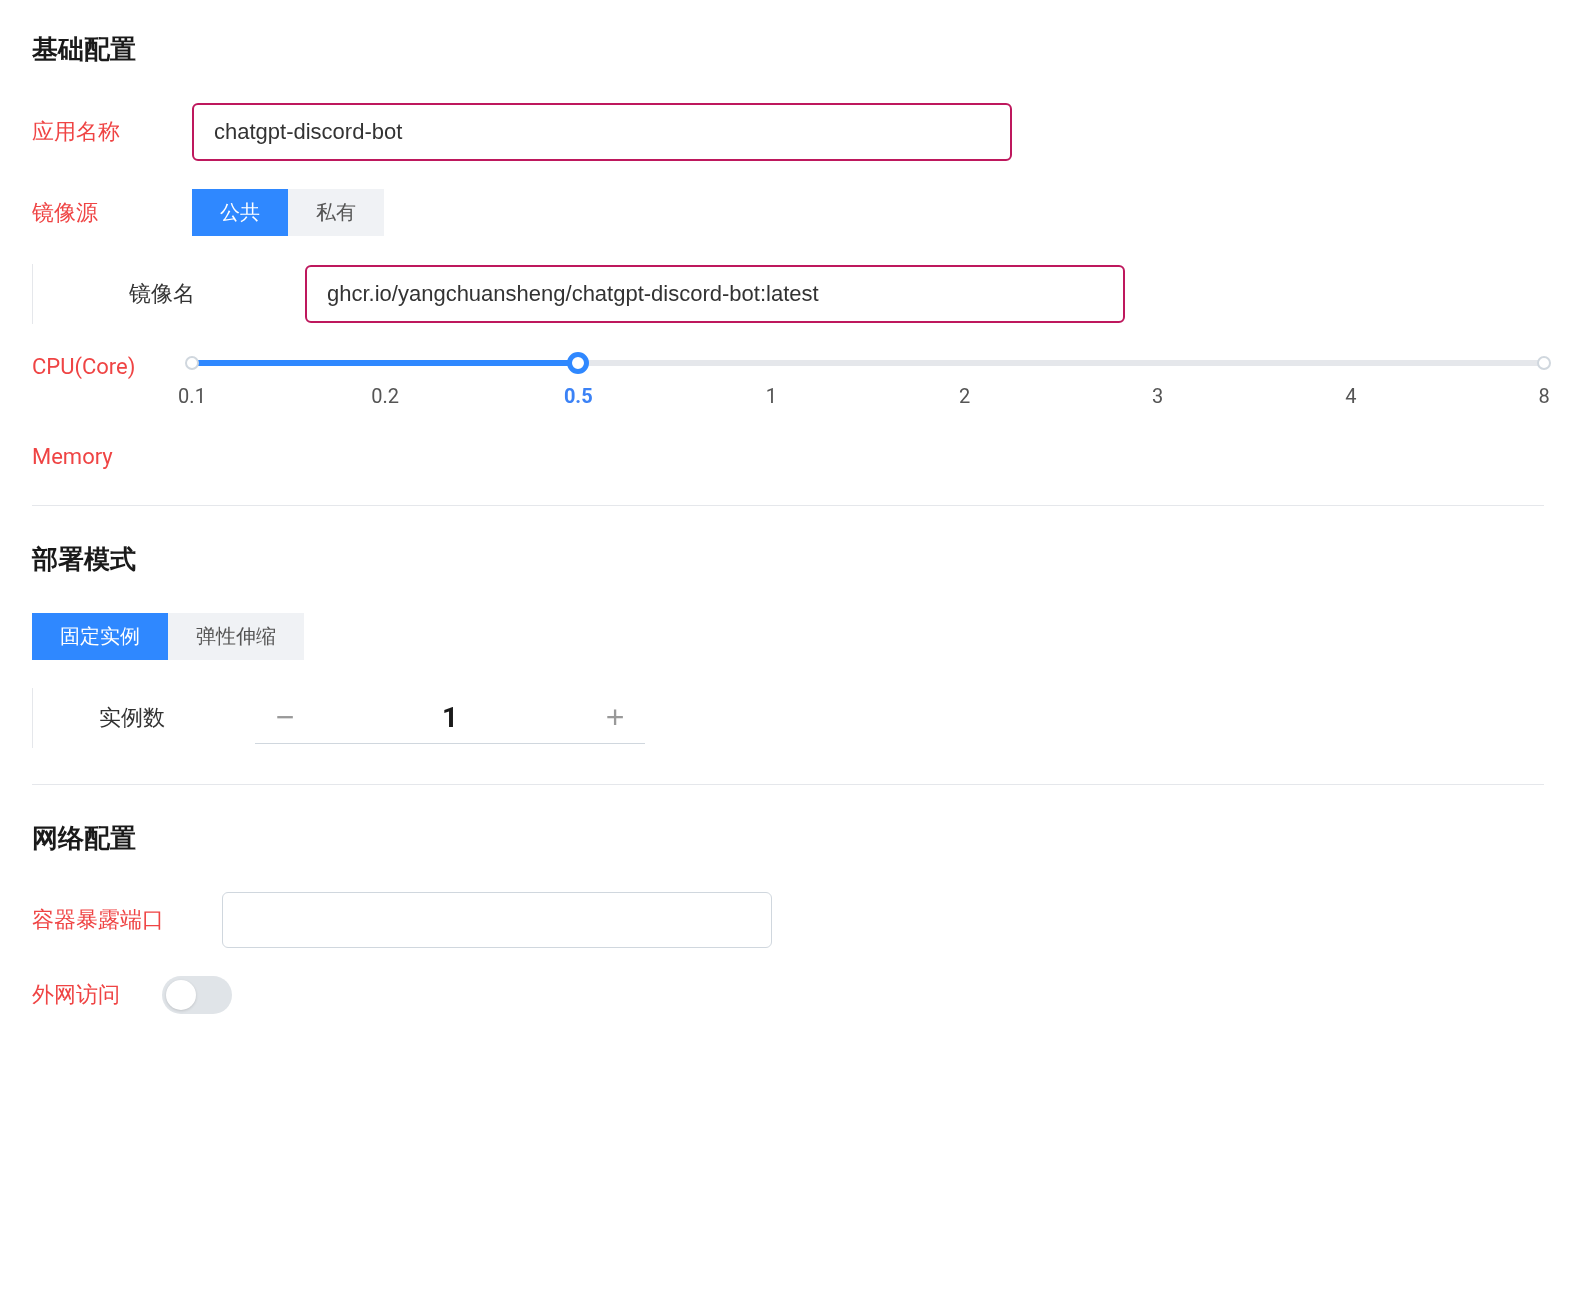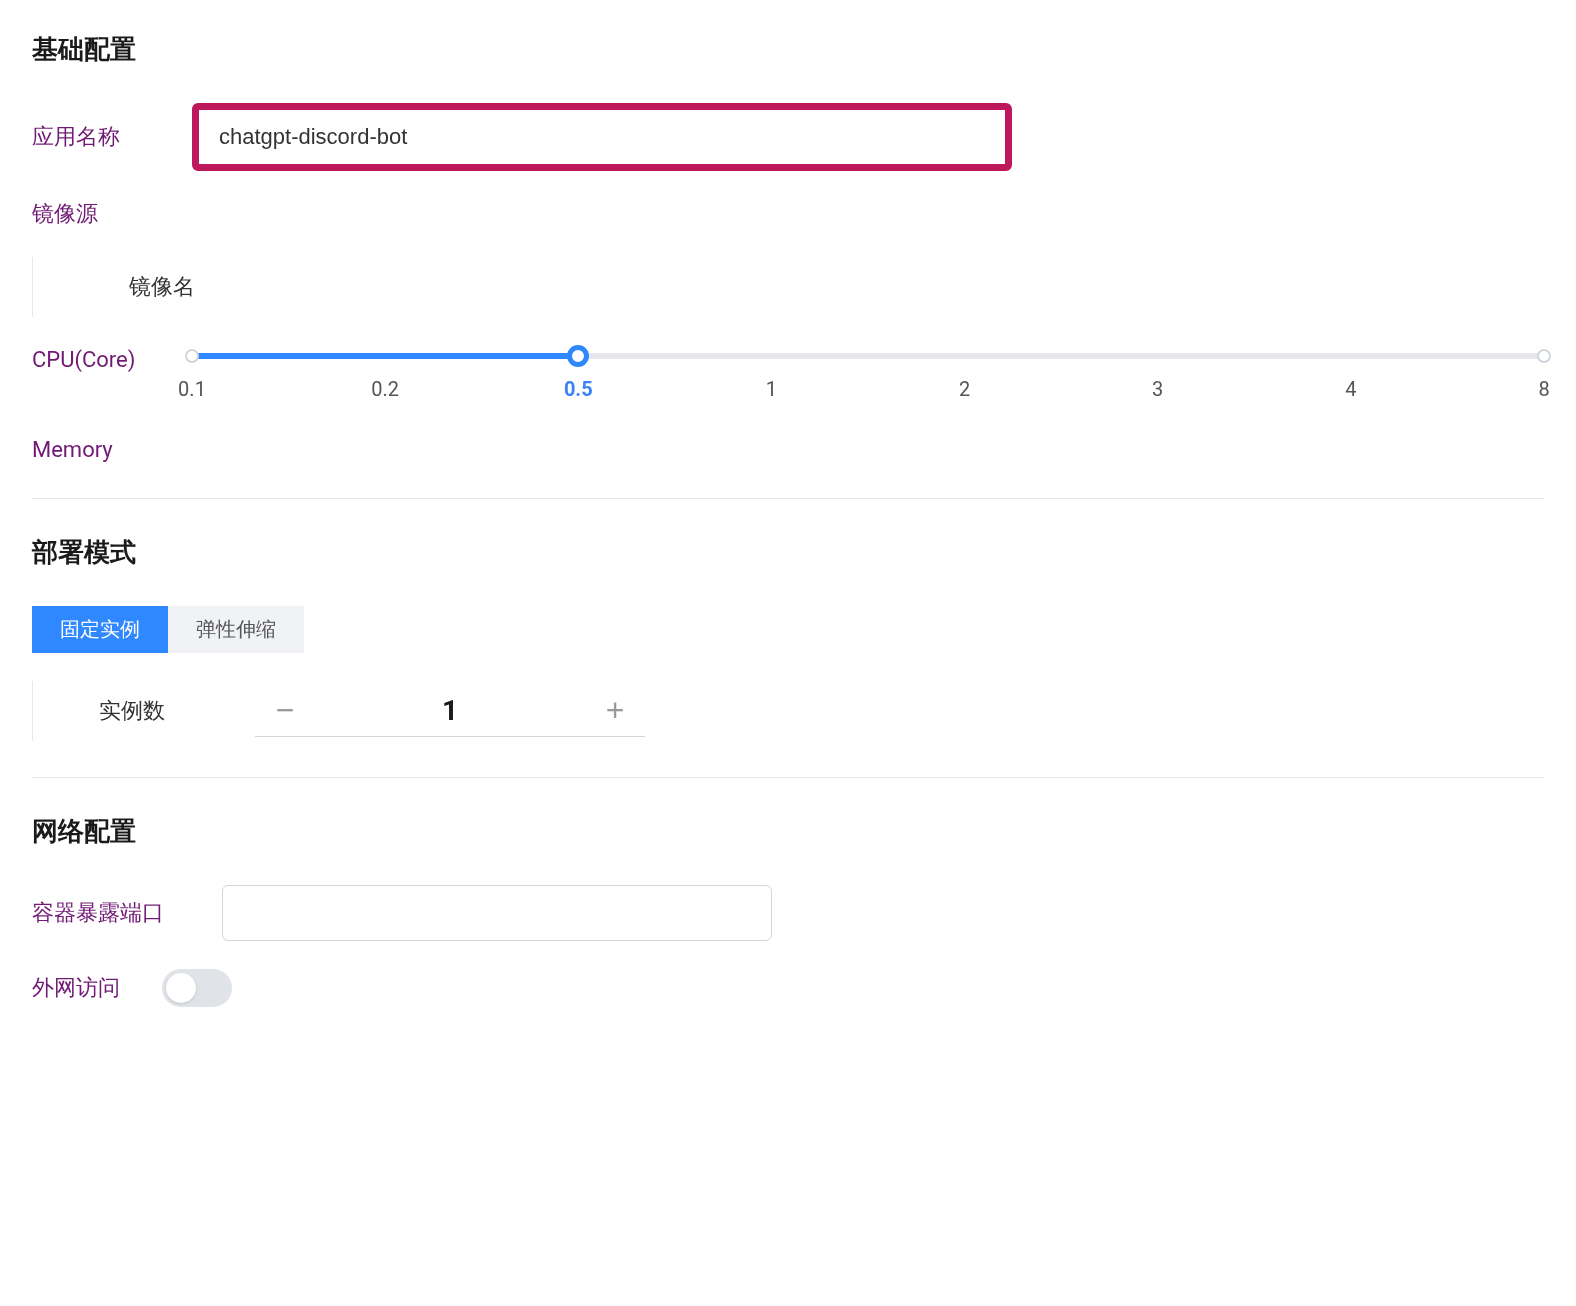--- a/index.html
+++ b/index.html
@@ -20,34 +20,34 @@
       color: #1a1a1a;
       margin-bottom: 36px;
     }
     .form-row {
       display: flex;
       align-items: center;
       margin-bottom: 28px;
     }
     .form-label {
       font-size: 22px;
-      color: #701a75;
+      color: #ef4444;
       width: 160px;
       flex-shrink: 0;
     }
     .form-label-indented {
       font-size: 22px;
       color: #333;
       width: 160px;
       flex-shrink: 0;
       margin-left: 80px;
       text-align: left;
     }
     .text-input {
-      border: 7px solid #be185d;
+      border: 2px solid #be185d;
       border-radius: 6px;
       padding: 14px 20px;
       font-size: 22px;
       color: #333;
       background: #fff;
       width: 820px;
     }
     .text-input-small {
       border: 1px solid #d0d7de;
       border-radius: 6px;
@@ -202,25 +202,30 @@
 
 <h2 class="section-title">基础配置</h2>
 
 <div class="form-row">
   <div class="form-label">应用名称</div>
   <input class="text-input" type="text" value="chatgpt-discord-bot" style="">
 </div>
 
 <div class="form-row">
   <div class="form-label">镜像源</div>
+  <div class="tab-group">
+    <button class="tab active">公共</button>
+    <button class="tab">私有</button>
+  </div>
 </div>
 
 <div class="indent-wrapper">
   <div class="indent-bar"></div>
   <div class="form-label-indented">镜像名</div>
+  <input class="text-input" type="text" value="ghcr.io/yangchuansheng/chatgpt-discord-bot:latest" style="">
 </div>
 
 <div class="slider-row">
   <div class="form-label" style="padding-top:2px;">CPU(Core)</div>
   <div class="slider-container">
     <div class="slider-track-bg">
       <div class="slider-track-fill" style="width:28.57%;"></div>
       <div class="slider-end" style="left:0%;"></div>
       <div class="slider-end" style="left:100%;"></div>
       <div class="slider-thumb" style="left:28.57%;"></div>

